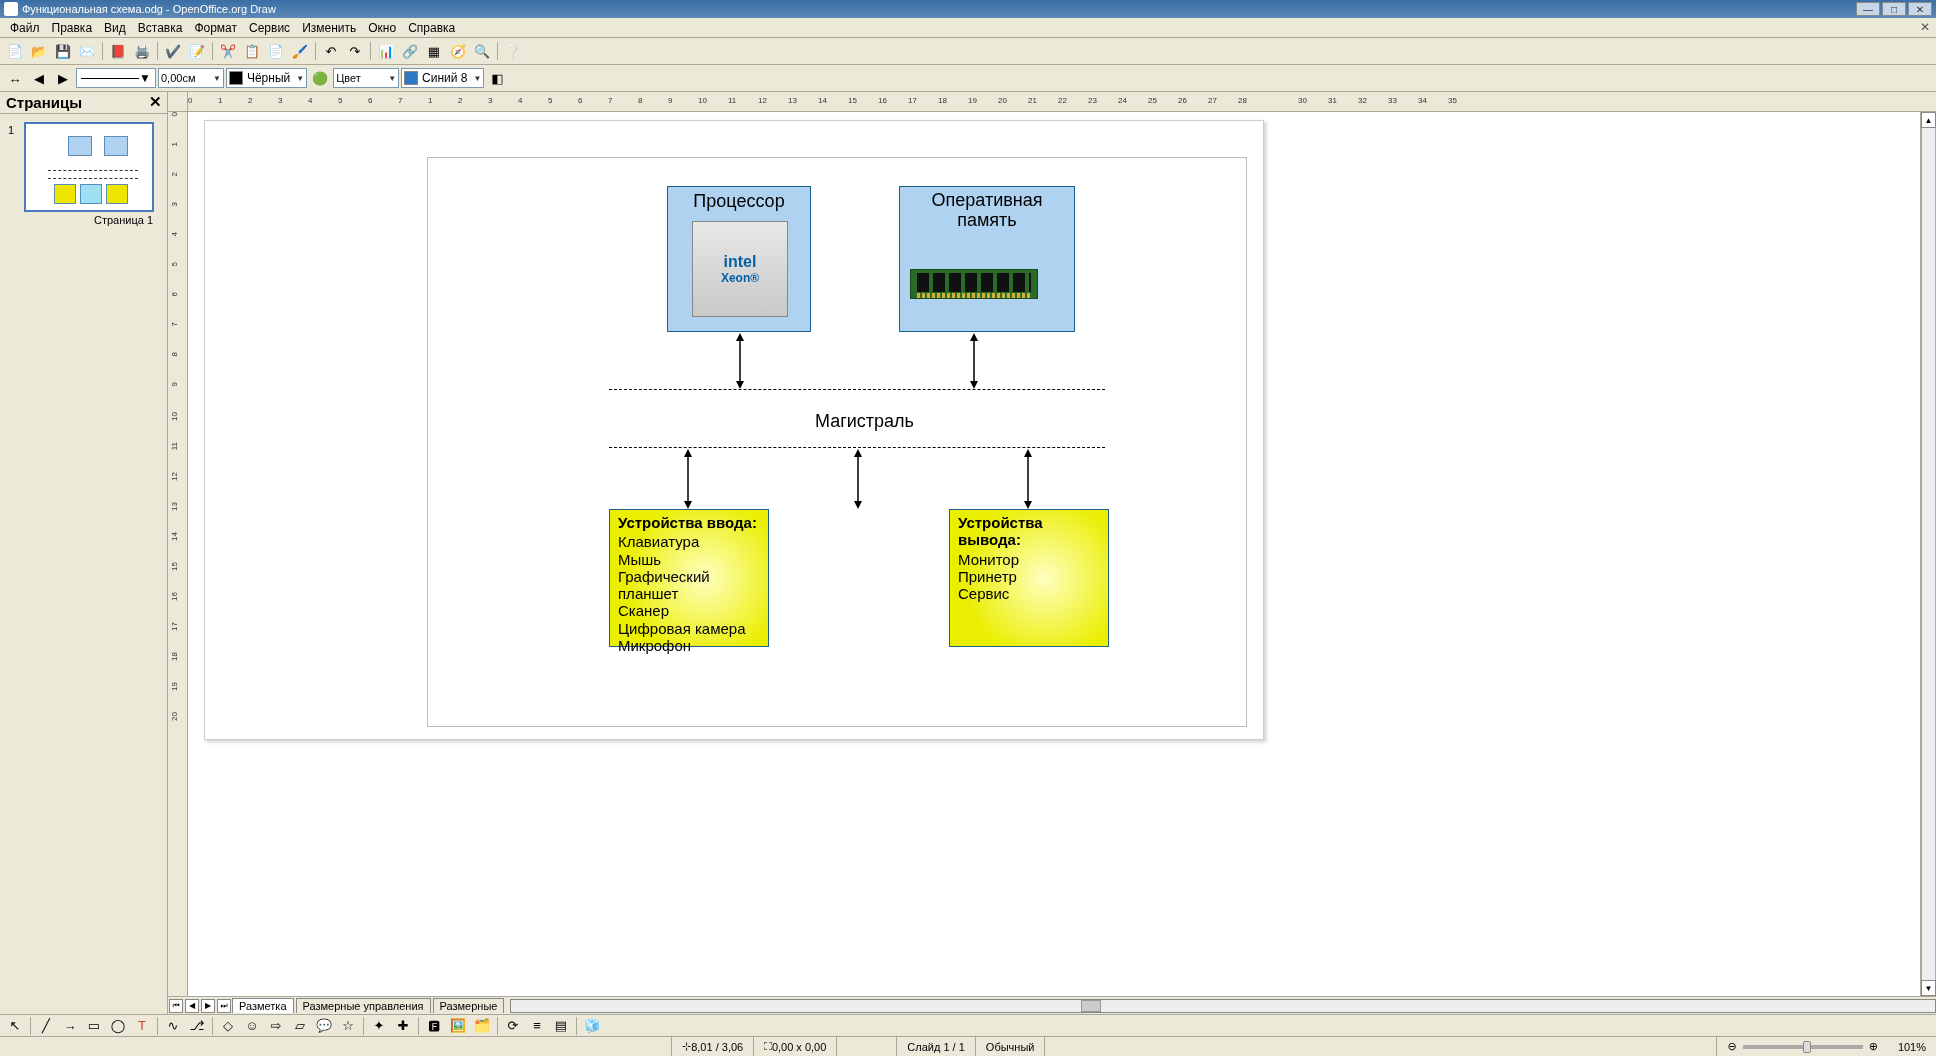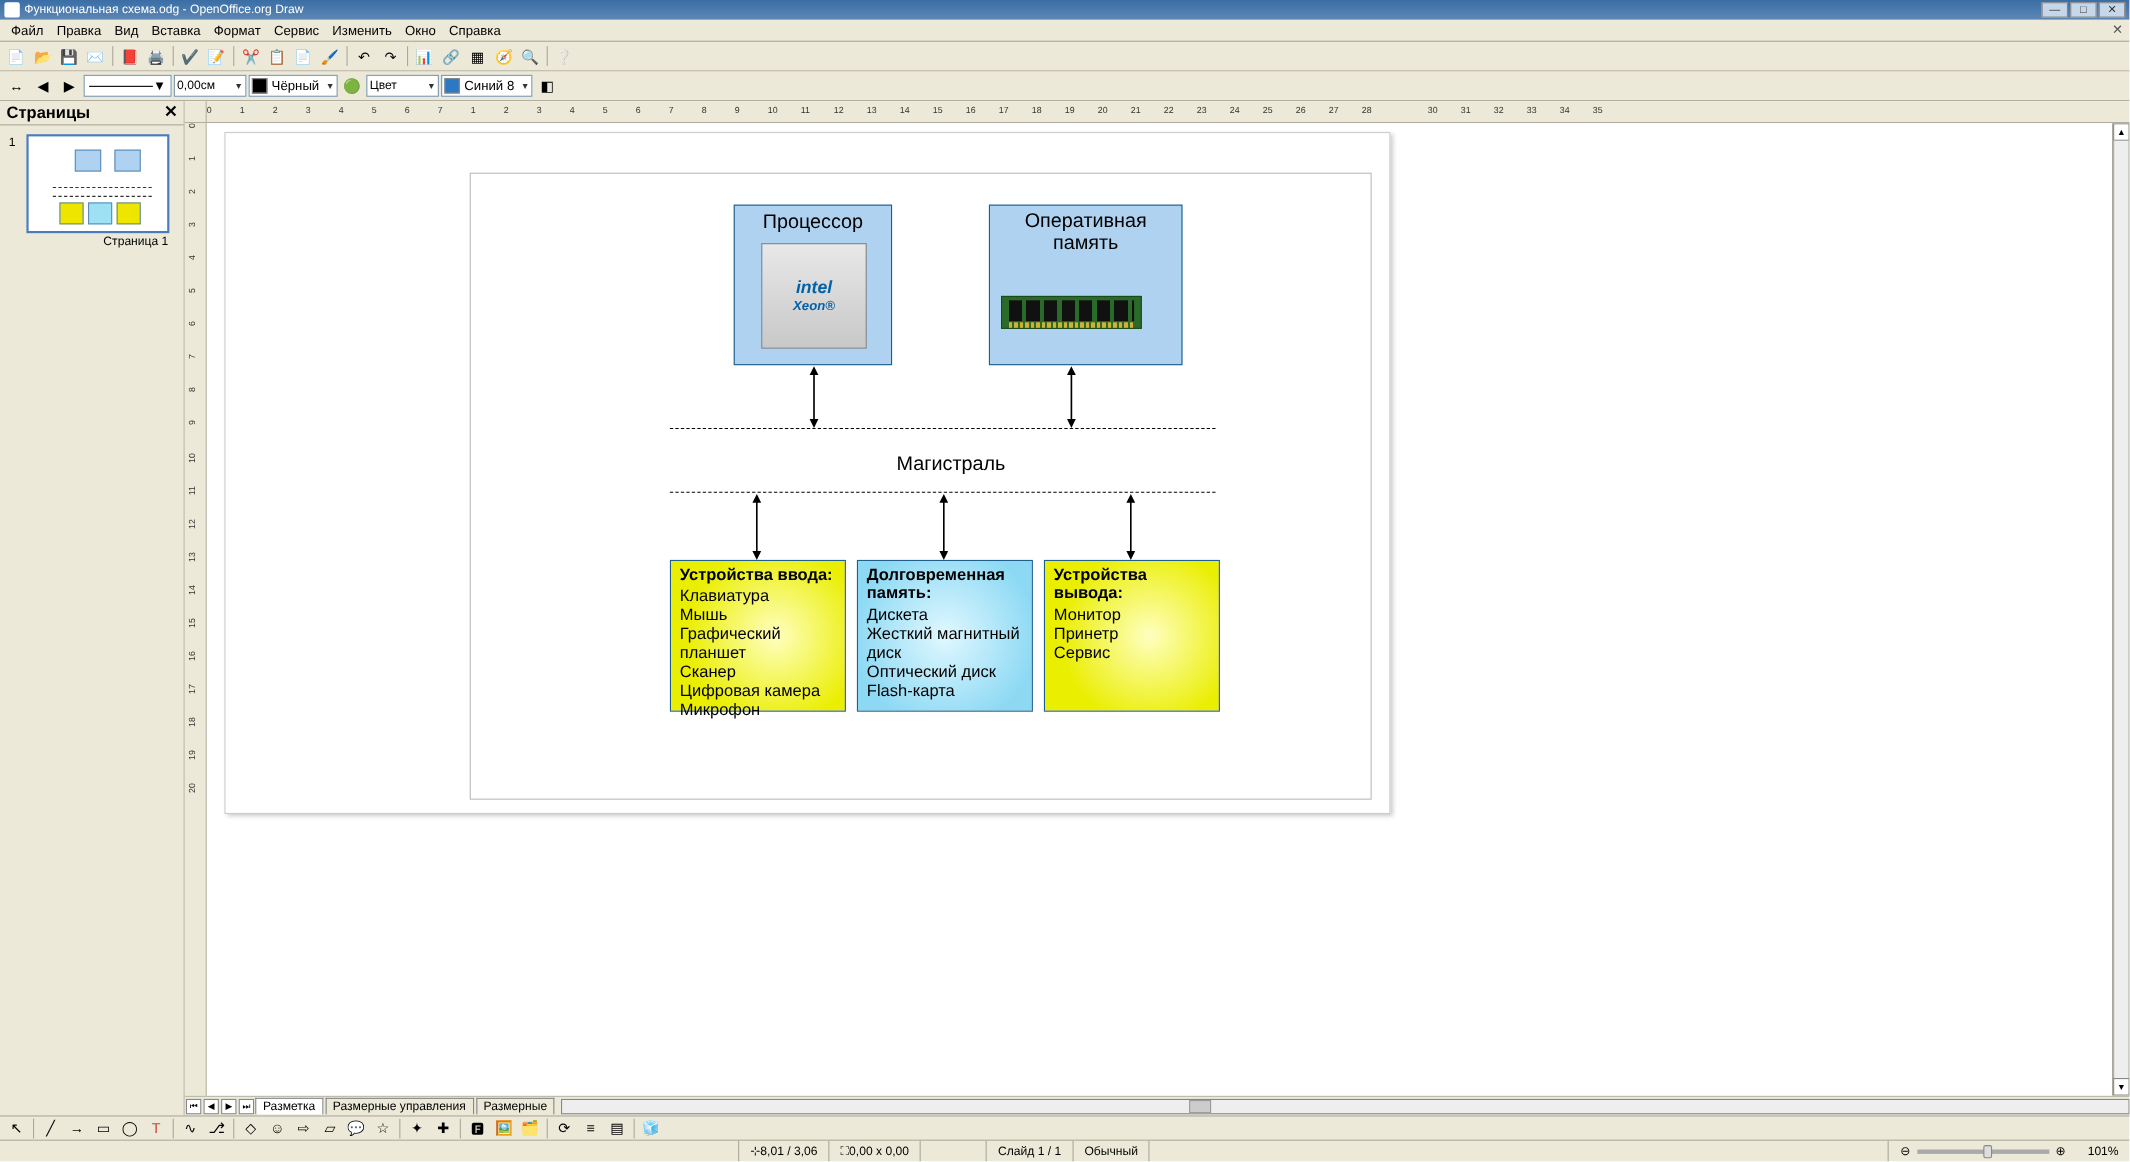--- a/index.html
+++ b/index.html
@@ -62,21 +62,21 @@
 
 
 .d-box { position: absolute; border: 1px solid #1f5f8b; font-size: 16px; }
 .d-box.blue { background: #aed2f0; }
 .d-box.yellow-grad { background: radial-gradient(circle at 60% 50%, #ffffc0 0%, #eaee00 70%); }
 .d-box.cyan-grad { background: radial-gradient(circle at 50% 50%, #e0f8ff 0%, #8dd9f4 80%); }
 .d-box .title { text-align: center; padding: 4px; font-size: 18px; }
 .d-box .body-text { padding: 4px 8px; font-size: 15px; line-height: 1.15; }
 .d-box .body-text b { display: block; margin-bottom: 2px; }
 
-.cpu-chip { position: absolute; background: linear-gradient(#e8e8e8, #c8c8c8); border: 1px solid #888; display: flex; flex-direction: column; align-items: center; justify-content: center; color: #0561a6; font-weight: bold; font-style: italic; }
+.cpu-chip { position: absolute; background: linear-gradient(#e8e8e8, #c8c8c8); border: 1px solid #888; display: flex; flex-direction: column; align-items: center; justify-content: center; color: #0561a6; font-weight: bold; }
 .cpu-chip::before { content: ""; position: absolute; inset: -6px; background: repeating-linear-gradient(0deg, #6a7a4a 0 3px, transparent 3px 8px), repeating-linear-gradient(90deg, #6a7a4a 0 3px, transparent 3px 8px); z-index: -1; }
 
 .ram-stick { position: absolute; background: #2a6b2a; border: 1px solid #1a4a1a; }
 .ram-stick::before { content: ""; position: absolute; left: 6px; right: 6px; top: 3px; bottom: 6px; background: repeating-linear-gradient(90deg, #111 0 12px, #2a6b2a 12px 16px); }
 .ram-stick::after { content: ""; position: absolute; left: 6px; right: 6px; bottom: 0; height: 5px; background: repeating-linear-gradient(90deg, #d4af37 0 3px, #2a6b2a 3px 5px); }
 
 .bus-label { position: absolute; font-size: 18px; }
 .dash-line { position: absolute; height: 1px; border-top: 1.5px dashed #000; }
 
 svg.arrow { position: absolute; overflow: visible; }
@@ -343,29 +343,20 @@
               <b>Устройства ввода:</b>
               <div>Клавиатура</div>
               <div>Мышь</div>
               <div>Графический планшет</div>
               <div>Сканер</div>
               <div>Цифровая камера</div>
               <div>Микрофон</div>
             </div>
           </div>
 
-          <div class="d-box cyan-grad" style="left:574px;top:388px;width:160px;height:138px">
-            <div class="body-text">
-              <b>Долговременная память:</b>
-              <div>Дискета</div>
-              <div>Жесткий магнитный диск</div>
-              <div>Оптический диск</div>
-              <div>Flash-карта</div>
-            </div>
-          </div>
 
           <div class="d-box yellow-grad" style="left:744px;top:388px;width:160px;height:138px">
             <div class="body-text">
               <b>Устройства вывода:</b>
               <div>Монитор</div>
               <div>Принетр</div>
               <div>Сервис</div>
             </div>
           </div>
 

